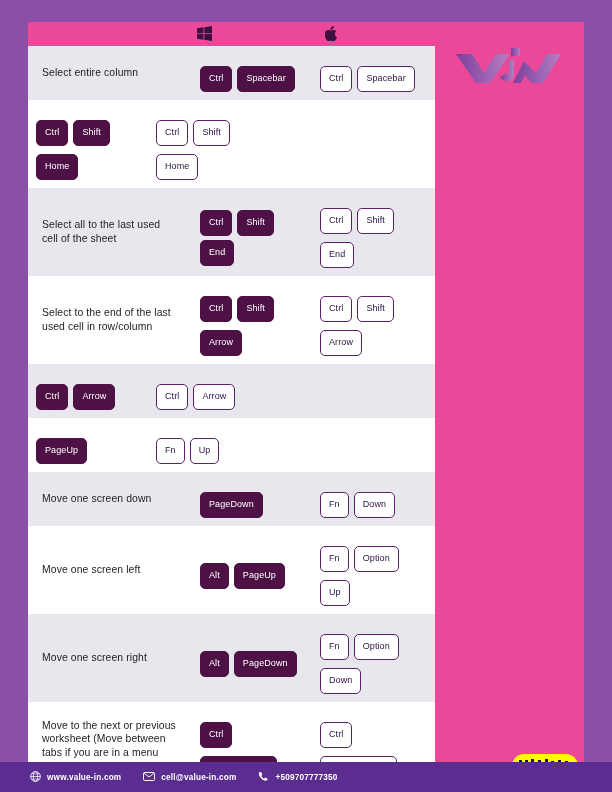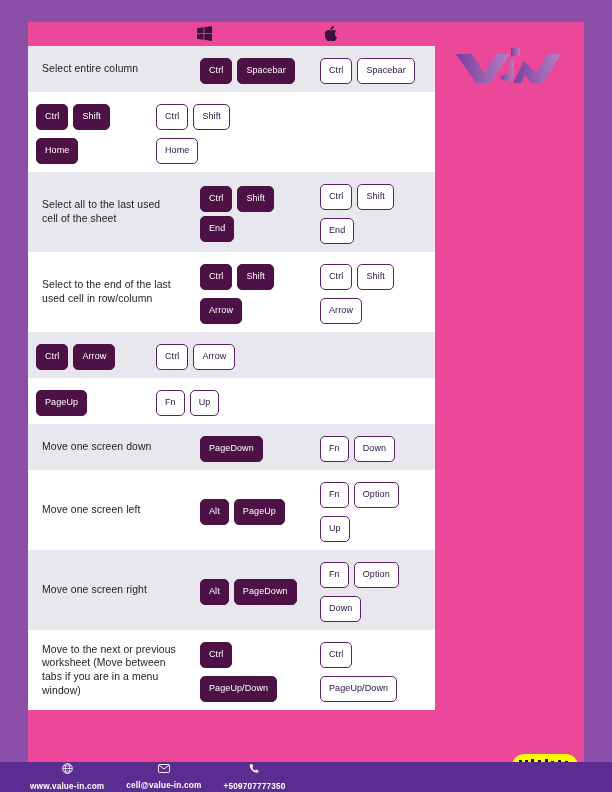--- a/index.html
+++ b/index.html
@@ -52,21 +52,21 @@
     box-sizing:border-box;
     font-size:10.4px;
     line-height:13.6px;
     color:#1c1c20;
     letter-spacing:.1px;
   }
   .cell-keys{
     flex:0 0 121px;
     width:121px;
     box-sizing:border-box;
-    padding:12px 6px 8px 8px;
+    padding:20px 6px 8px 8px;
     display:flex;
     flex-wrap:wrap;
     gap:4px 5px;
     align-content:center;
   }
   .cell-keys.mac{flex:0 0 122px;width:122px;padding-left:7px;}
   
   .key{
     display:inline-block;
     font-size:9px;
@@ -106,21 +106,20 @@
     gap:22px;
   }
   .f-item{
     display:flex;
     align-items:center;
     gap:6px;
     color:#ffffff;
     font-size:8.2px;
     font-weight:bold;
     letter-spacing:.2px;
-    flex-direction:column;
   }
   .f-ico{display:block;}
 </style>
 </head>
 <body>
 
 <div class="card">
 
   <div class="logo">
     <svg viewBox="0 0 220 80" width="110" height="42" aria-hidden="true">

